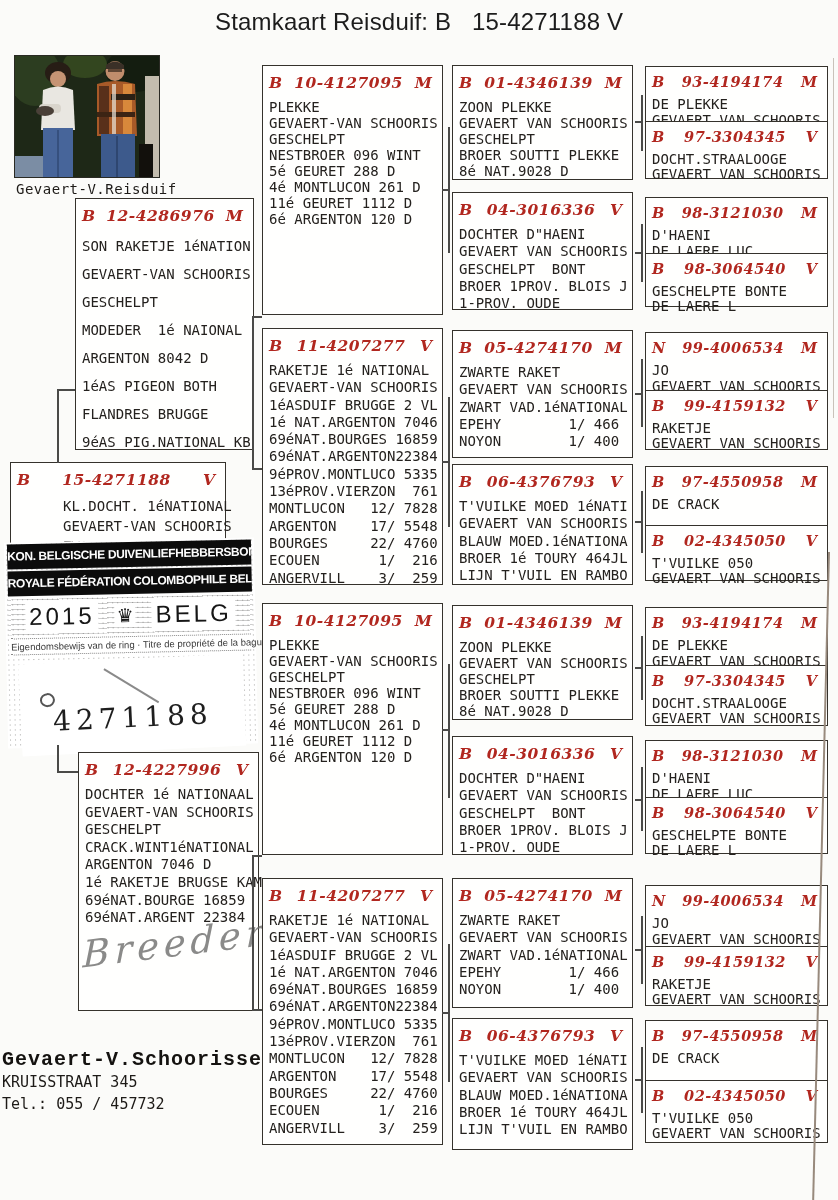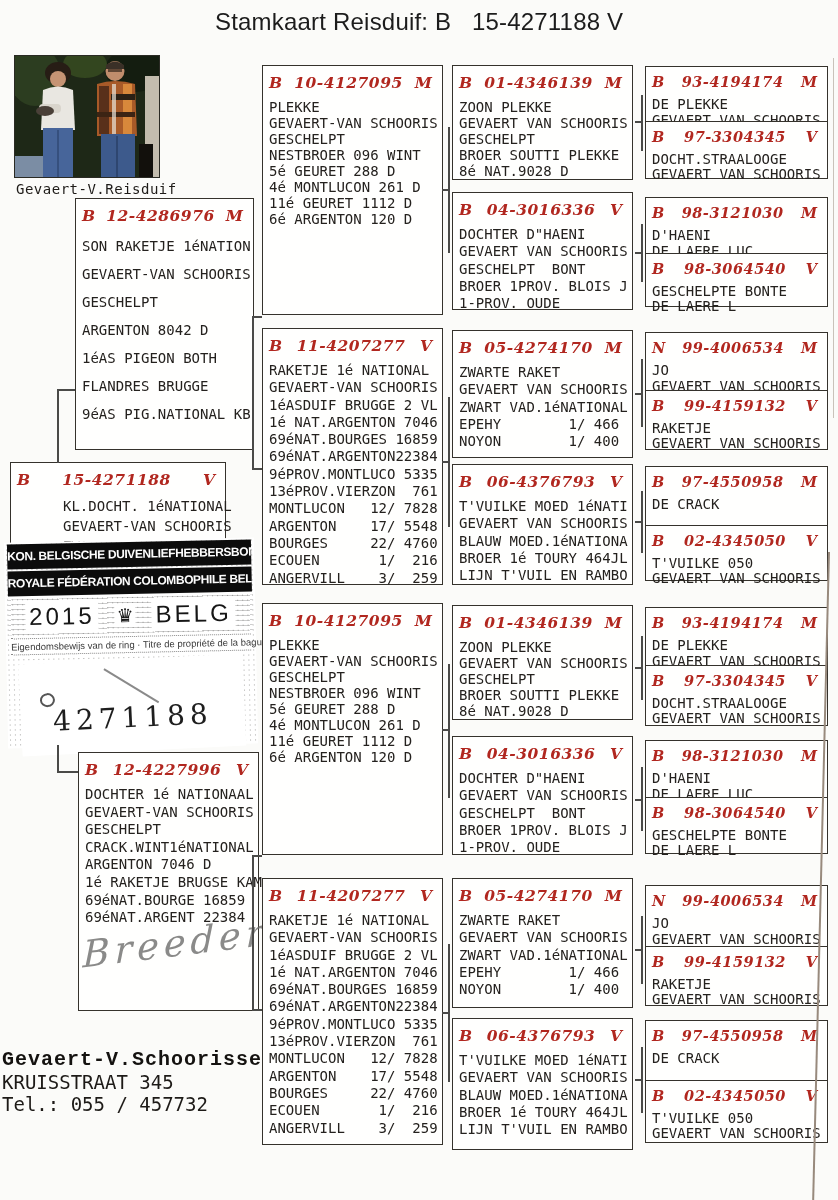--- a/index.html
+++ b/index.html
@@ -70,21 +70,21 @@
   
   .breeder-note {
     position: absolute; left: 82px; top: 922px;
     font-family: "DejaVu Serif", serif; font-style: italic;
     font-size: 37px; color: #6e6e6c; letter-spacing: 5px;
     transform: rotate(-7deg) skewX(-8deg); opacity: .8;
   }
   
   .owner { position: absolute; left: 2px; top: 1048px; }
   .owner-name { font-size: 20px; font-weight: bold; letter-spacing: 1px; color: #141210; font-family: Liberation Mono, monospace; }
-  .owner-line { font-size: 19px; line-height: 22px; color: #1d1a17; }
+  .owner-line { font-size: 15px; line-height: 22px; color: #1d1a17; }
   .owner-line:first-of-type { margin-top: 3px; }
   
   .page-edge { position: absolute; left: 828px; top: 552px; width: 1.5px; height: 660px; background: #988a7d; transform: rotate(1.4deg); transform-origin: top; }
   .page-edge-top { position: absolute; left: 833px; top: 58px; width: 1px; height: 360px; background: #c9c2ba; }
 </style>
 </head>
 <body>
 
 <div class="page-title">Stamkaart Reisduif: B   15-4271188 V</div>
 
@@ -116,21 +116,21 @@
     <rect x="82" y="56" width="38" height="5" fill="#3c2414"></rect>
     <rect x="97" y="28" width="4" height="50" fill="#e8e4da" opacity="0.7"></rect>
     <rect x="86" y="78" width="34" height="45" fill="#3d5a8c"></rect>
     <line x1="102" y1="80" x2="102" y2="123" stroke="#2e4670" stroke-width="2"></line>
   </svg>
 </div>
 <div class="photo-caption">Gevaert-V.Reisduif</div>
 
 <div class="pbox lh28" style="left:75px;top:198px;width:179px;height:252px">
   <div class="phead"><span>B</span><span class="pr">12-4286976</span><span>M</span></div>
-  <div class="plines"><div class="pline">SON RAKETJE 1éNATION</div><div class="pline">GEVAERT-VAN SCHOORIS</div><div class="pline">GESCHELPT</div><div class="pline">ARGENTON 8042 D</div><div class="pline">1éAS PIGEON BOTH</div><div class="pline">FLANDRES BRUGGE</div><div class="pline">9éAS PIG.NATIONAL KB</div></div>
+  <div class="plines"><div class="pline">SON RAKETJE 1éNATION</div><div class="pline">GEVAERT-VAN SCHOORIS</div><div class="pline">GESCHELPT</div><div class="pline">MODEDER  1é NAIONAL</div><div class="pline">ARGENTON 8042 D</div><div class="pline">1éAS PIGEON BOTH</div><div class="pline">FLANDRES BRUGGE</div><div class="pline">9éAS PIG.NATIONAL KB</div></div>
 </div>
 
 <div class="pbox lh20" style="left:10px;top:462px;width:216px;height:97px">
   <div class="phead"><span>B</span><span class="pr">15-4271188</span><span>V</span></div>
   <div class="plines"><div class="pline">KL.DOCHT. 1éNATIONAL</div><div class="pline">GEVAERT-VAN SCHOORIS</div><div class="pline">ZWART GESCHELPT</div></div>
 </div>
 
 <div class="stamp">
   <div class="stamp-band">KON. BELGISCHE DUIVENLIEFHEBBERSBOND</div>
   <div class="stamp-band">ROYALE FÉDÉRATION COLOMBOPHILE BELGE</div>

